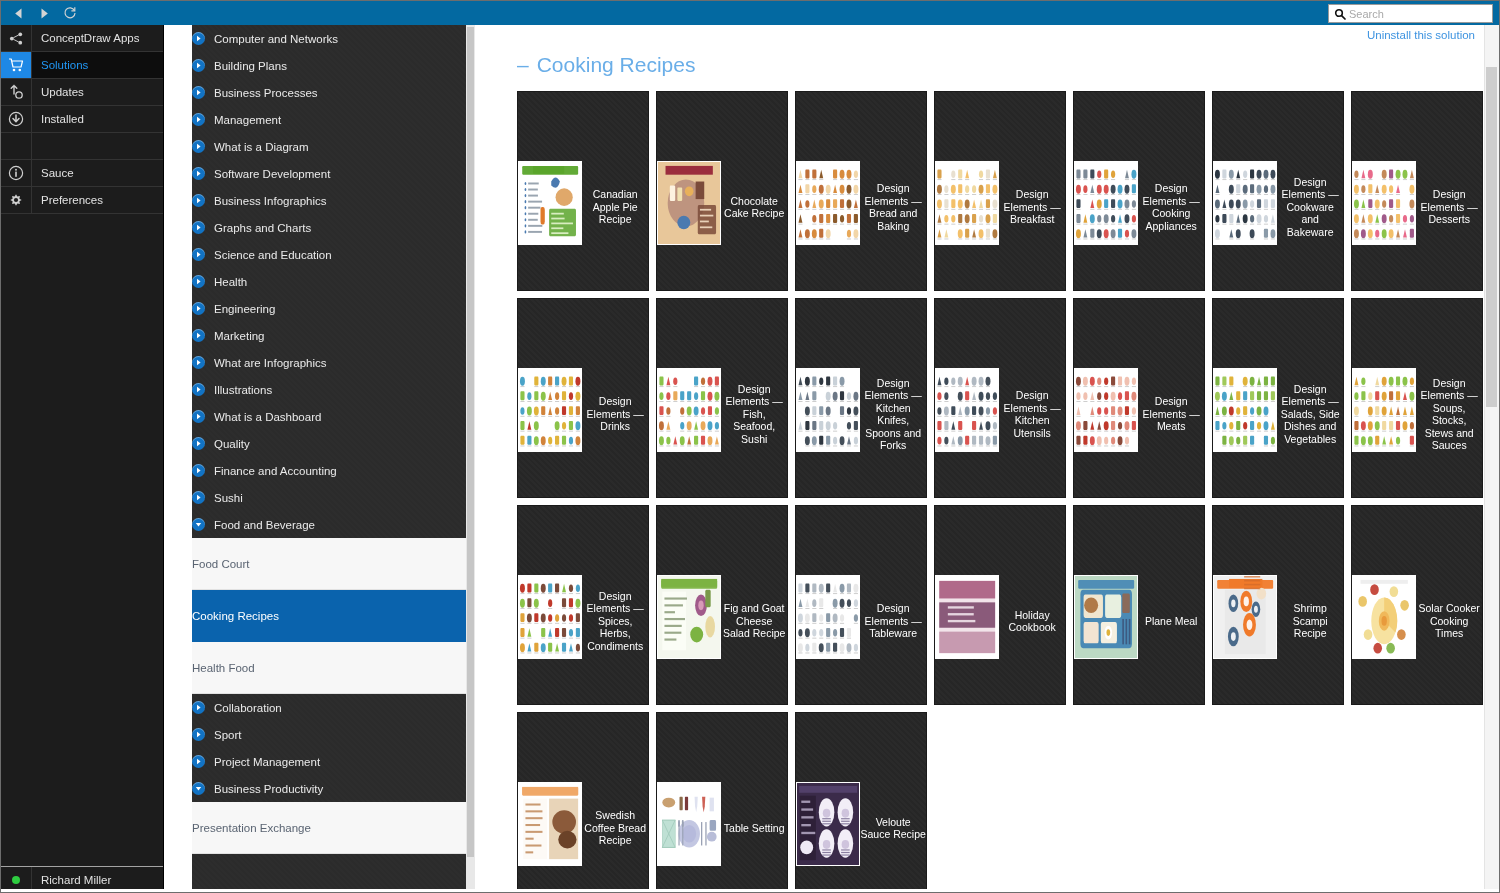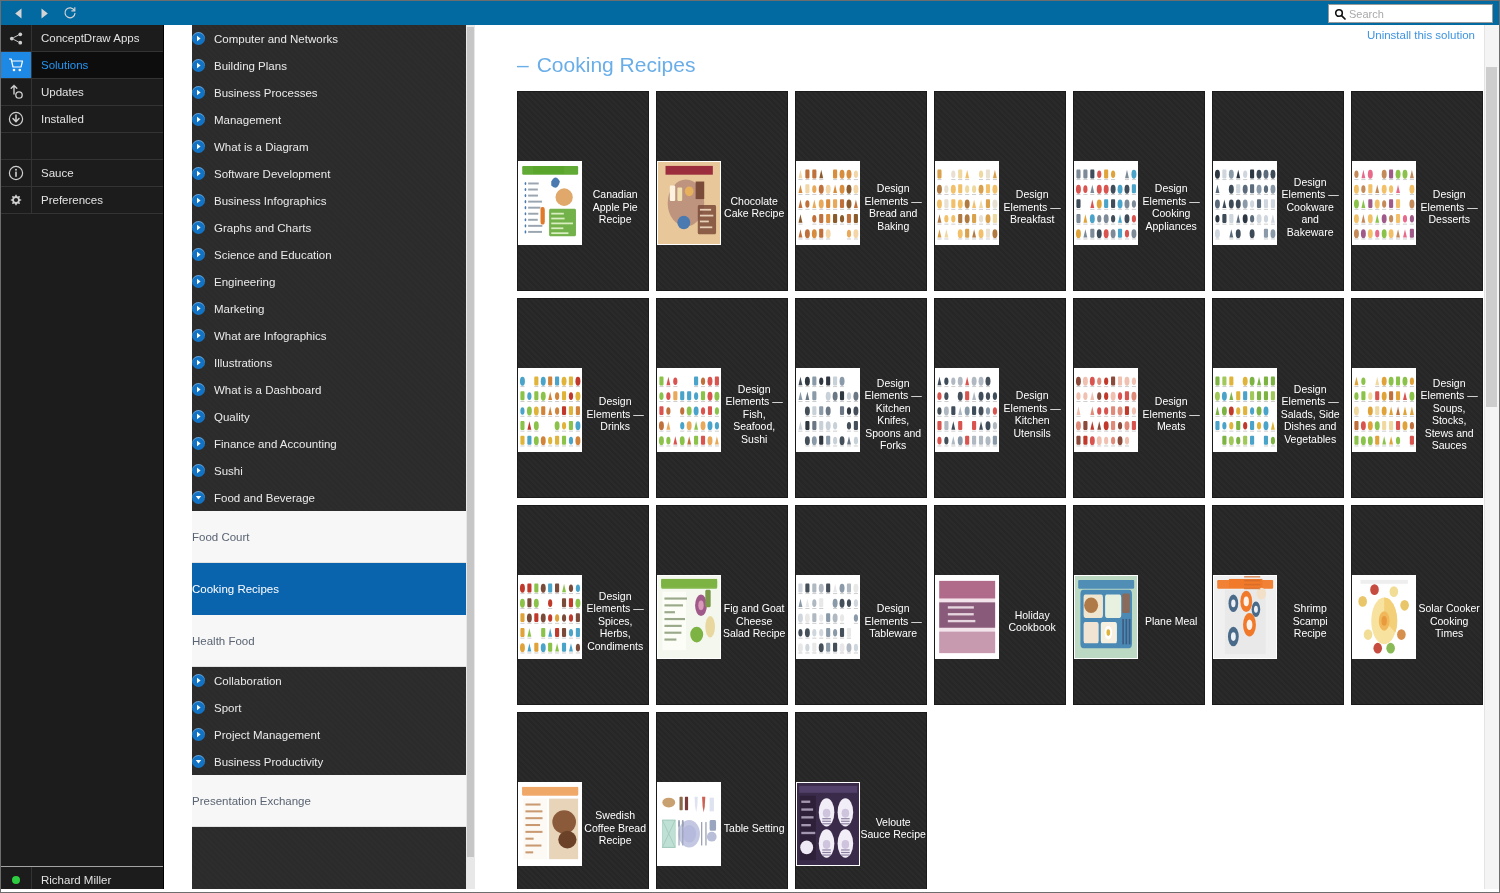--- a/index.html
+++ b/index.html
@@ -437,20 +437,28 @@
             </span>
       <span>Graphs and Charts</span>
     </div>
           <div class="cat-item">
       <span class="cat-bullet">
               <svg width="7" height="7" viewBox="0 0 7 7">
                 <path d="M2 0.8 L5.6 3.5 L2 6.2 Z" fill="#fff"></path>
               </svg>
             </span>
       <span>Science and Education</span>
+    </div>
+          <div class="cat-item">
+      <span class="cat-bullet">
+              <svg width="7" height="7" viewBox="0 0 7 7">
+                <path d="M2 0.8 L5.6 3.5 L2 6.2 Z" fill="#fff"></path>
+              </svg>
+            </span>
+      <span>Health</span>
     </div>
           <div class="cat-item">
       <span class="cat-bullet">
               <svg width="7" height="7" viewBox="0 0 7 7">
                 <path d="M2 0.8 L5.6 3.5 L2 6.2 Z" fill="#fff"></path>
               </svg>
             </span>
       <span>Engineering</span>
     </div>
           <div class="cat-item">

